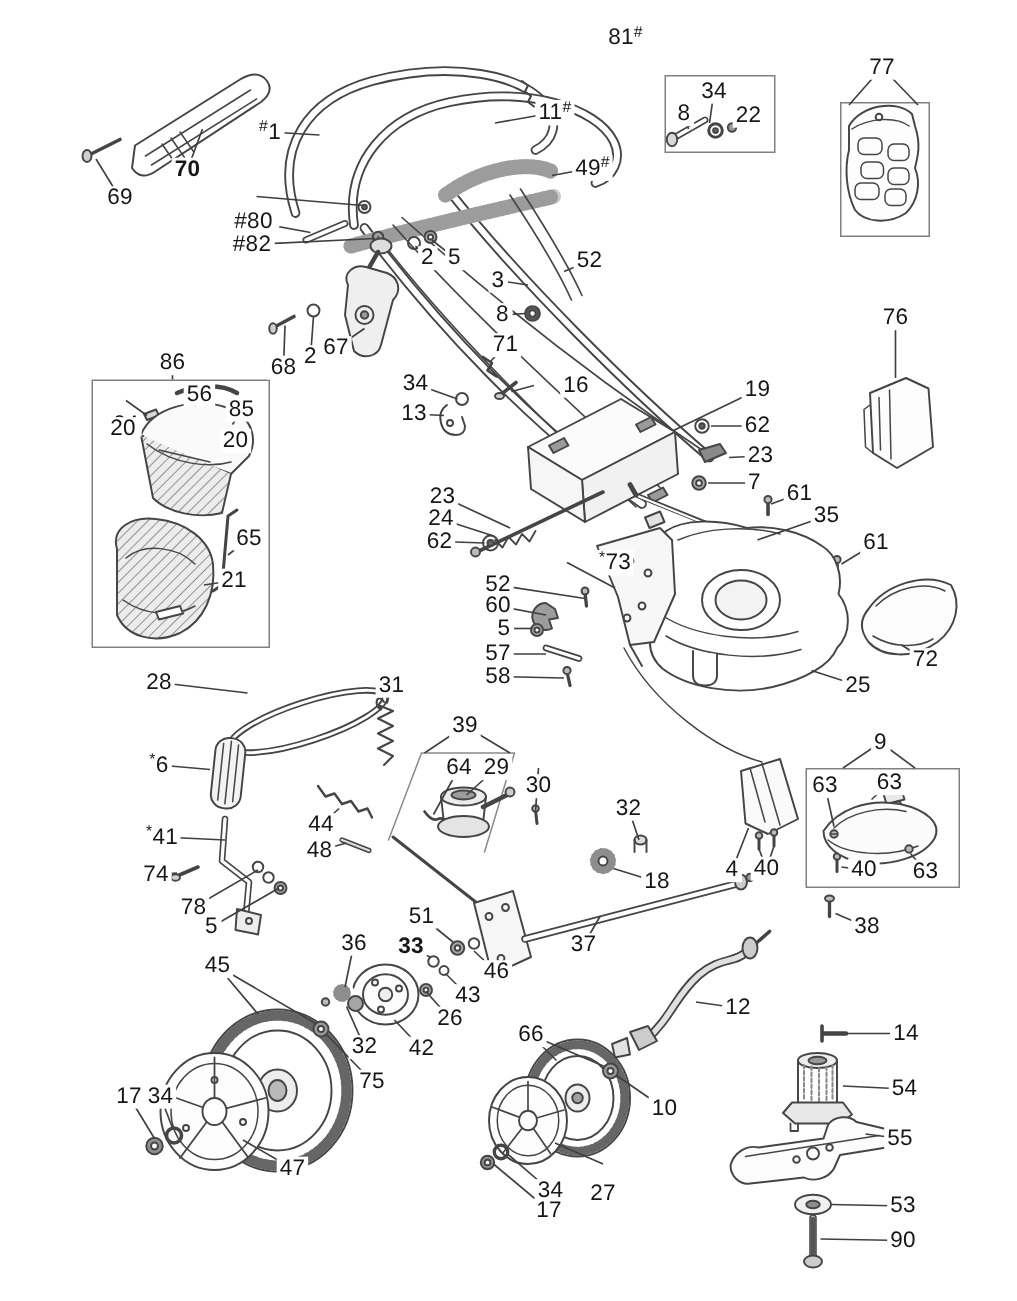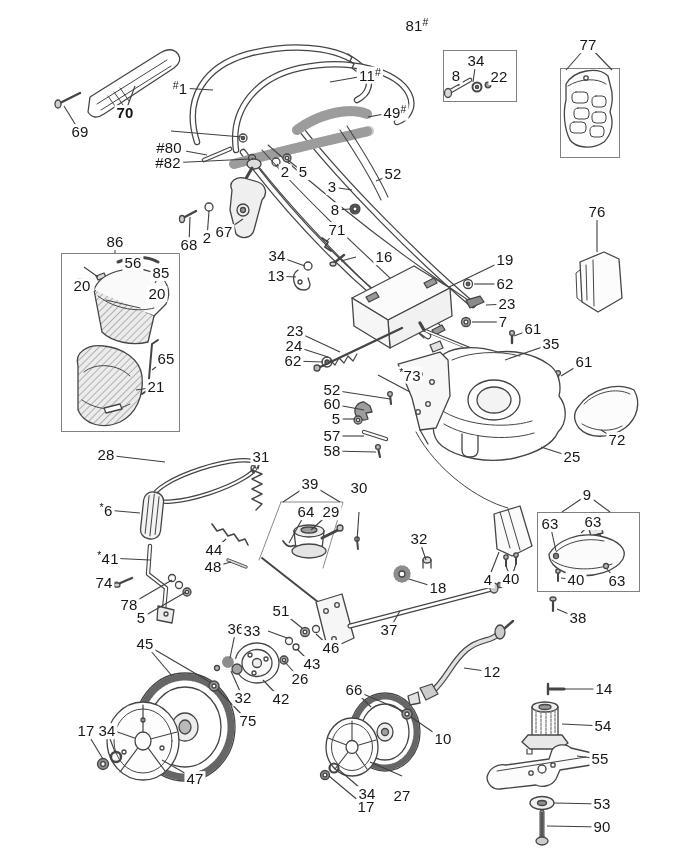--- a/index.html
+++ b/index.html
@@ -544,35 +544,35 @@
       <div class="lbl" style="left: 106px; top: 510px;"><span class="mk">*</span>6</div>
       <div class="lbl" style="left: 214px; top: 550px;">44</div>
       <div class="lbl" style="left: 108px; top: 558px;"><span class="mk">*</span>41</div>
       <div class="lbl" style="left: 213px; top: 567px;">48</div>
       <div class="lbl" style="left: 104px; top: 583px;">74</div>
       <div class="lbl" style="left: 129px; top: 605px;">78</div>
       <div class="lbl" style="left: 141px; top: 618px;">5</div>
       <div class="lbl" style="left: 310px; top: 484px;">39</div>
       <div class="lbl" style="left: 306px; top: 512px;">64</div>
       <div class="lbl" style="left: 331px; top: 512px;">29</div>
-      <div class="lbl" style="left: 359px; top: 488px;">30</div>
+      <div class="lbl" style="left: 359px; top: 524px;">30</div>
       <div class="lbl" style="left: 419px; top: 539px;">32</div>
       <div class="lbl" style="left: 438px; top: 588px;">18</div>
       <div class="lbl" style="left: 587px; top: 495px;">9</div>
       <div class="lbl" style="left: 550px; top: 524px;">63</div>
       <div class="lbl" style="left: 593px; top: 522px;">63</div>
       <div class="lbl" style="left: 488px; top: 580px;">4</div>
       <div class="lbl" style="left: 511px; top: 579px;">40</div>
       <div class="lbl" style="left: 576px; top: 580px;">40</div>
       <div class="lbl" style="left: 617px; top: 581px;">63</div>
       <div class="lbl" style="left: 578px; top: 618px;">38</div>
       <div class="lbl" style="left: 281px; top: 611px;">51</div>
       <div class="lbl" style="left: 389px; top: 630px;">37</div>
       <div class="lbl" style="left: 236px; top: 629px;">36</div>
-      <div class="lbl" style="left: 252px; top: 631px;">33</div>
+      <div class="lbl" style="left: 274px; top: 631px; font-weight: bold;">33</div>
       <div class="lbl" style="left: 331px; top: 648px;">46</div>
       <div class="lbl" style="left: 312px; top: 664px;">43</div>
       <div class="lbl" style="left: 300px; top: 679px;">26</div>
       <div class="lbl" style="left: 243px; top: 698px;">32</div>
       <div class="lbl" style="left: 281px; top: 699px;">42</div>
       <div class="lbl" style="left: 145px; top: 644px;">45</div>
       <div class="lbl" style="left: 248px; top: 721px;">75</div>
       <div class="lbl" style="left: 86px; top: 731px;">17</div>
       <div class="lbl" style="left: 107px; top: 731px;">34</div>
       <div class="lbl" style="left: 195px; top: 779px;">47</div>

